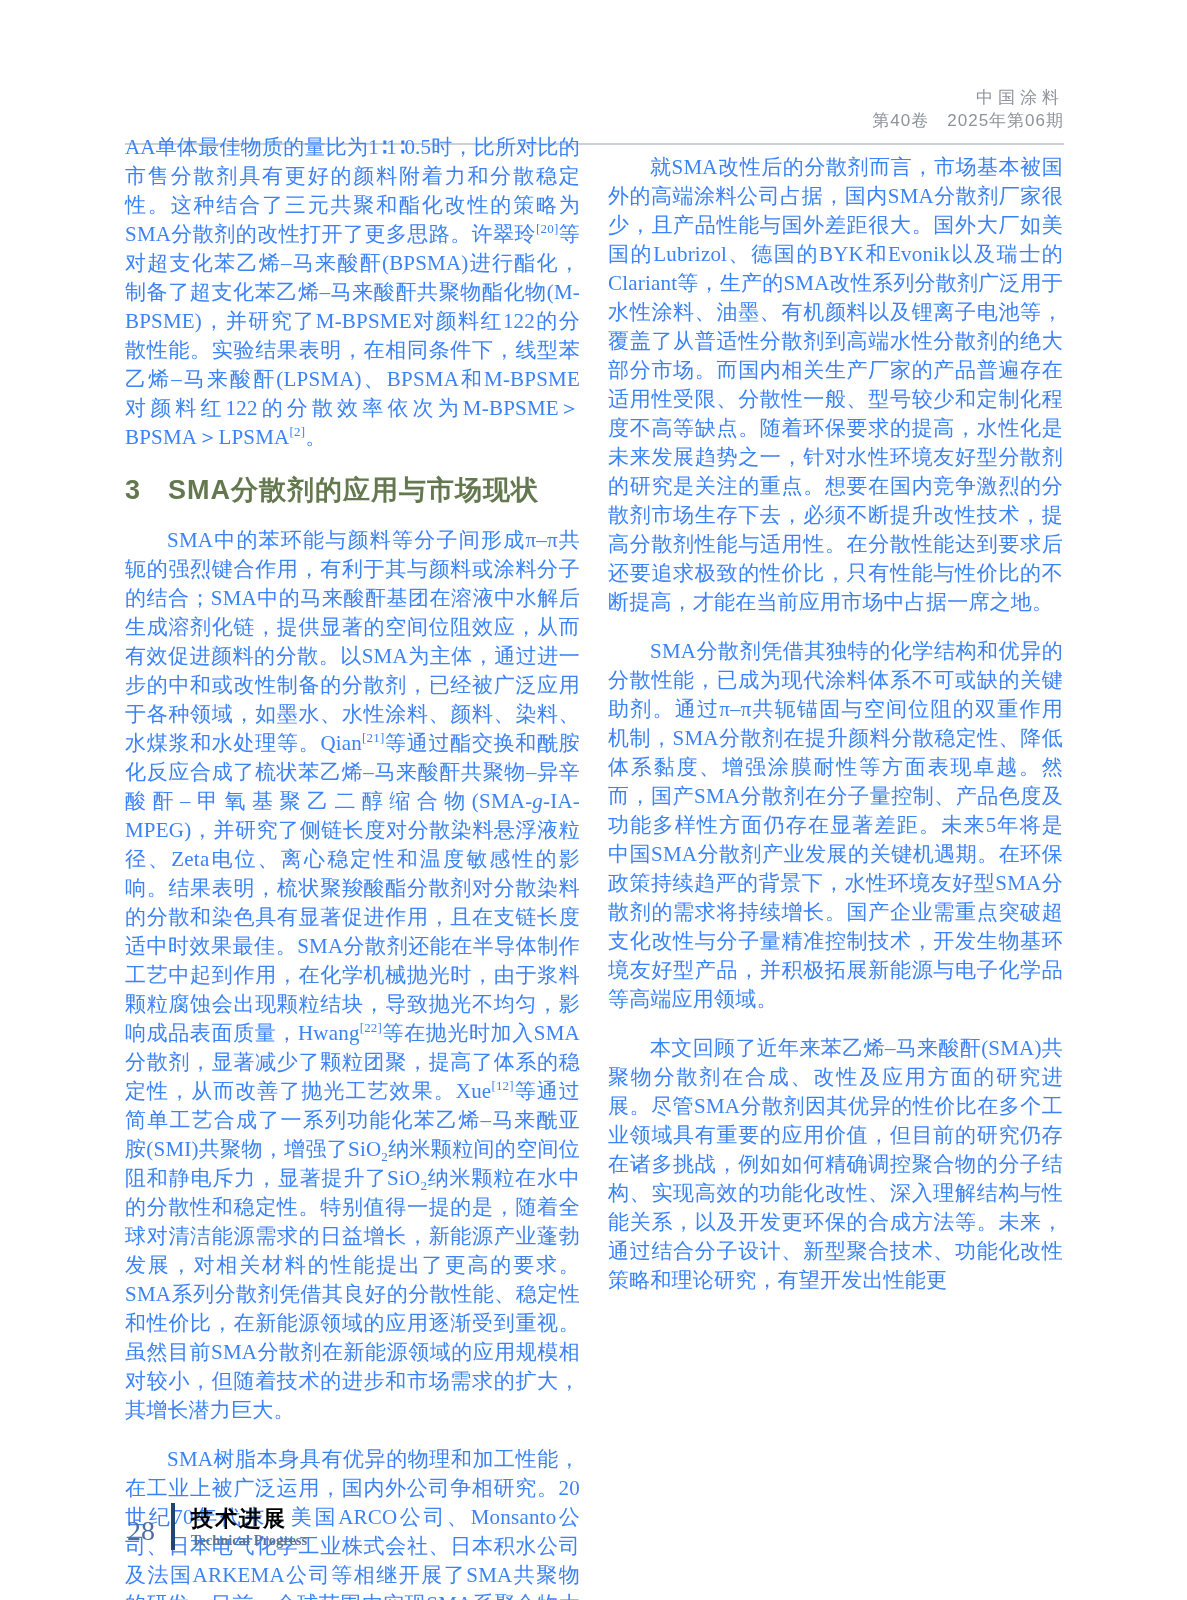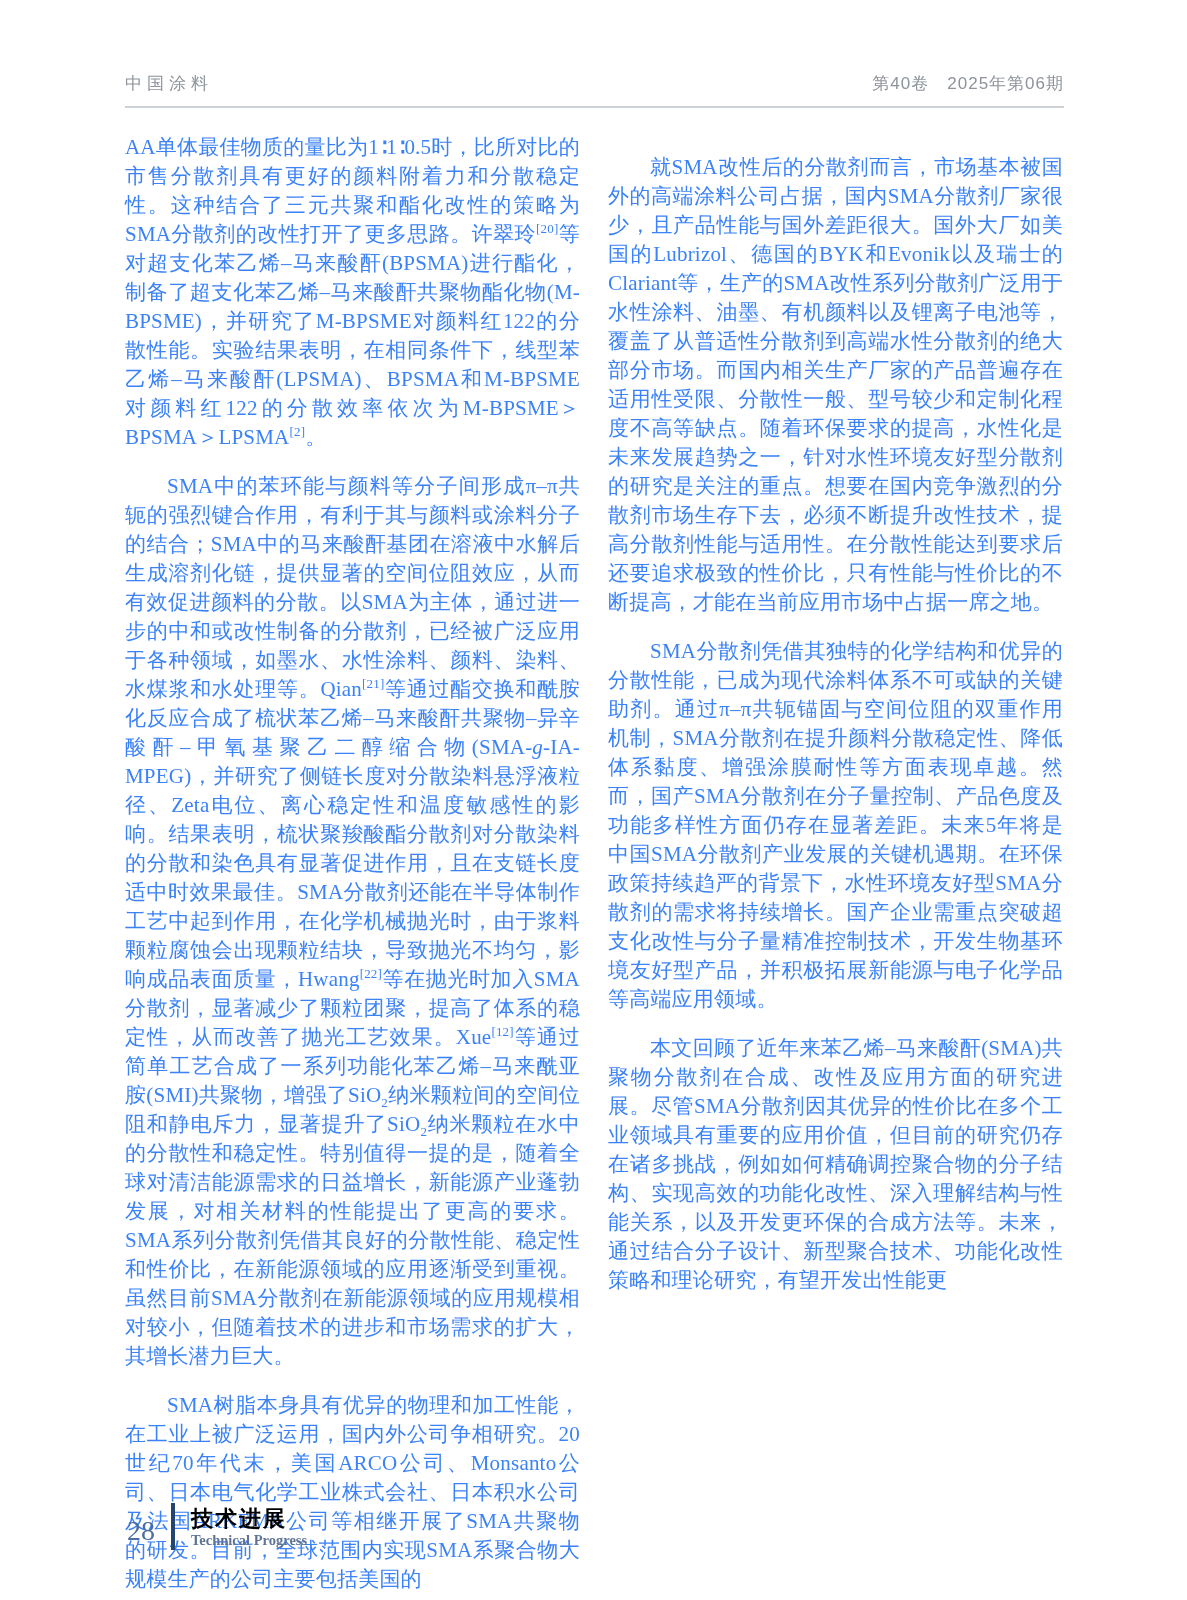--- a/index.html
+++ b/index.html
@@ -10,31 +10,32 @@
   body {
     width: 1187px;
     height: 1600px;
     position: relative;
     overflow: hidden;
     font-family: "Liberation Serif", serif;
     color: #1e1e1e;
   }
   .page-header {
     position: absolute;
-    top: 72px;
+    top: 86px;
     left: 125px;
     width: 939px;
     display: flex;
     justify-content: space-between;
     align-items: flex-end;
     font-family: "Liberation Sans", sans-serif;
     font-size: 17px;
     color: #8d939a;
     padding-bottom: 11px;
     border-bottom: 2px solid #ccd1d5;
+    flex-direction: column;
   }
   .journal-name { letter-spacing: 5px; }
   .issue-info  { letter-spacing: 1px; }
 
   .columns {
     position: absolute;
     top: 133px;
     left: 125px;
     width: 939px;
     display: flex;
@@ -112,20 +113,23 @@
 
 <header class="page-header">
   <span class="journal-name">中国涂料</span>
   <span class="issue-info">第40卷　2025年第06期</span>
 </header>
 
 <main class="columns">
 
   <section class="col">
     <p class="para"><span>AA单体最佳物质的量比为1∶1∶0.5时，比所对比的市售分散剂具有更好的颜料附着力和分散稳定性。这种结合了三元共聚和酯化改性的策略为SMA分散剂的改性打开了更多思路。许翠玲</span><sup>[20]</sup><span>等对超支化苯乙烯–马来酸酐(BPSMA)进行酯化，制备了超支化苯乙烯–马来酸酐共聚物酯化物(M-BPSME)，并研究了M-BPSME对颜料红122的分散性能。实验结果表明，在相同条件下，线型苯乙烯–马来酸酐(LPSMA)、BPSMA和M-BPSME对颜料红122的分散效率依次为M-BPSME＞BPSMA＞LPSMA</span><sup>[2]</sup><span>。</span></p>
+    <h2 class="section-heading">
+      <span class="sec-num">3</span><span class="sec-title">SMA分散剂的应用与市场现状</span>
+    </h2>
     <p class="para indent"><span>SMA中的苯环能与颜料等分子间形成π–π共轭的强烈键合作用，有利于其与颜料或涂料分子的结合；SMA中的马来酸酐基团在溶液中水解后生成溶剂化链，提供显著的空间位阻效应，从而有效促进颜料的分散。以SMA为主体，通过进一步的中和或改性制备的分散剂，已经被广泛应用于各种领域，如墨水、水性涂料、颜料、染料、水煤浆和水处理等。Qian</span><sup>[21]</sup><span>等通过酯交换和酰胺化反应合成了梳状苯乙烯–马来酸酐共聚物–异辛酸酐–甲氧基聚乙二醇缩合物(SMA-</span><i>g</i><span>-IA-MPEG)，并研究了侧链长度对分散染料悬浮液粒径、Zeta电位、离心稳定性和温度敏感性的影响。结果表明，梳状聚羧酸酯分散剂对分散染料的分散和染色具有显著促进作用，且在支链长度适中时效果最佳。SMA分散剂还能在半导体制作工艺中起到作用，在化学机械抛光时，由于浆料颗粒腐蚀会出现颗粒结块，导致抛光不均匀，影响成品表面质量，Hwang</span><sup>[22]</sup><span>等在抛光时加入SMA分散剂，显著减少了颗粒团聚，提高了体系的稳定性，从而改善了抛光工艺效果。Xue</span><sup>[12]</sup><span>等通过简单工艺合成了一系列功能化苯乙烯–马来酰亚胺(SMI)共聚物，增强了SiO</span><sub>2</sub><span>纳米颗粒间的空间位阻和静电斥力，显著提升了SiO</span><sub>2</sub><span>纳米颗粒在水中的分散性和稳定性。特别值得一提的是，随着全球对清洁能源需求的日益增长，新能源产业蓬勃发展，对相关材料的性能提出了更高的要求。SMA系列分散剂凭借其良好的分散性能、稳定性和性价比，在新能源领域的应用逐渐受到重视。虽然目前SMA分散剂在新能源领域的应用规模相对较小，但随着技术的进步和市场需求的扩大，其增长潜力巨大。</span></p>
     <p class="para indent"><span>SMA树脂本身具有优异的物理和加工性能，在工业上被广泛运用，国内外公司争相研究。20世纪70年代末，美国ARCO公司、Monsanto公司、日本电气化学工业株式会社、日本积水公司及法国ARKEMA公司等相继开展了SMA共聚物的研发。目前，全球范围内实现SMA系聚合物大规模生产的公司主要包括美国的</span></p>
   </section>
 
   <section class="col">
     <p class="para indent"><span>就SMA改性后的分散剂而言，市场基本被国外的高端涂料公司占据，国内SMA分散剂厂家很少，且产品性能与国外差距很大。国外大厂如美国的Lubrizol、德国的BYK和Evonik以及瑞士的Clariant等，生产的SMA改性系列分散剂广泛用于水性涂料、油墨、有机颜料以及锂离子电池等，覆盖了从普适性分散剂到高端水性分散剂的绝大部分市场。而国内相关生产厂家的产品普遍存在适用性受限、分散性一般、型号较少和定制化程度不高等缺点。随着环保要求的提高，水性化是未来发展趋势之一，针对水性环境友好型分散剂的研究是关注的重点。想要在国内竞争激烈的分散剂市场生存下去，必须不断提升改性技术，提高分散剂性能与适用性。在分散性能达到要求后还要追求极致的性价比，只有性能与性价比的不断提高，才能在当前应用市场中占据一席之地。</span></p>
     <p class="para indent"><span>SMA分散剂凭借其独特的化学结构和优异的分散性能，已成为现代涂料体系不可或缺的关键助剂。通过π–π共轭锚固与空间位阻的双重作用机制，SMA分散剂在提升颜料分散稳定性、降低体系黏度、增强涂膜耐性等方面表现卓越。然而，国产SMA分散剂在分子量控制、产品色度及功能多样性方面仍存在显著差距。未来5年将是中国SMA分散剂产业发展的关键机遇期。在环保政策持续趋严的背景下，水性环境友好型SMA分散剂的需求将持续增长。国产企业需重点突破超支化改性与分子量精准控制技术，开发生物基环境友好型产品，并积极拓展新能源与电子化学品等高端应用领域。</span></p>
     <p class="para indent"><span>本文回顾了近年来苯乙烯–马来酸酐(SMA)共聚物分散剂在合成、改性及应用方面的研究进展。尽管SMA分散剂因其优异的性价比在多个工业领域具有重要的应用价值，但目前的研究仍存在诸多挑战，例如如何精确调控聚合物的分子结构、实现高效的功能化改性、深入理解结构与性能关系，以及开发更环保的合成方法等。未来，通过结合分子设计、新型聚合技术、功能化改性策略和理论研究，有望开发出性能更</span></p>
   </section>
 

